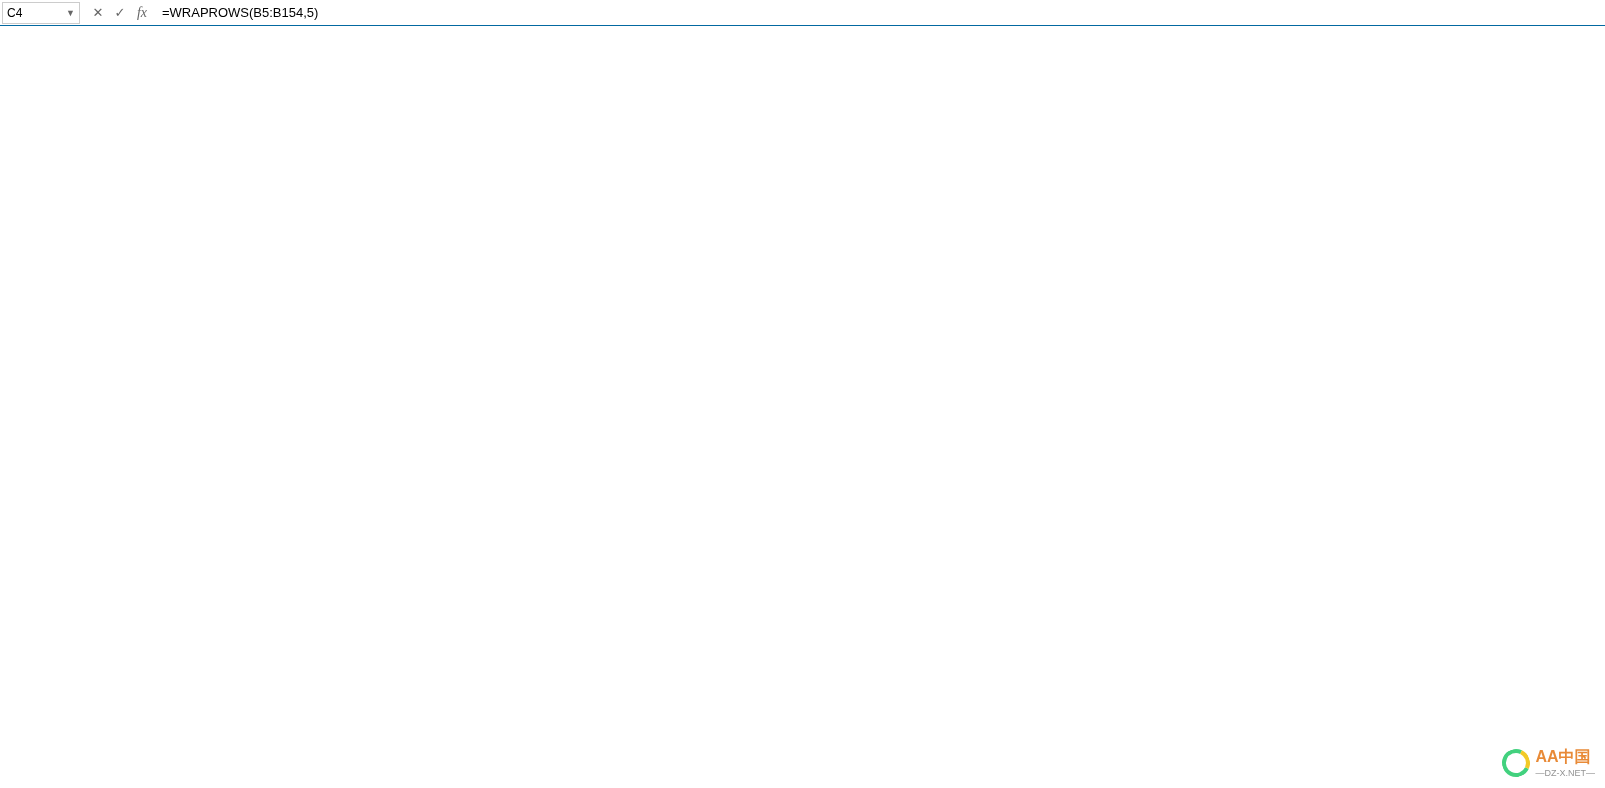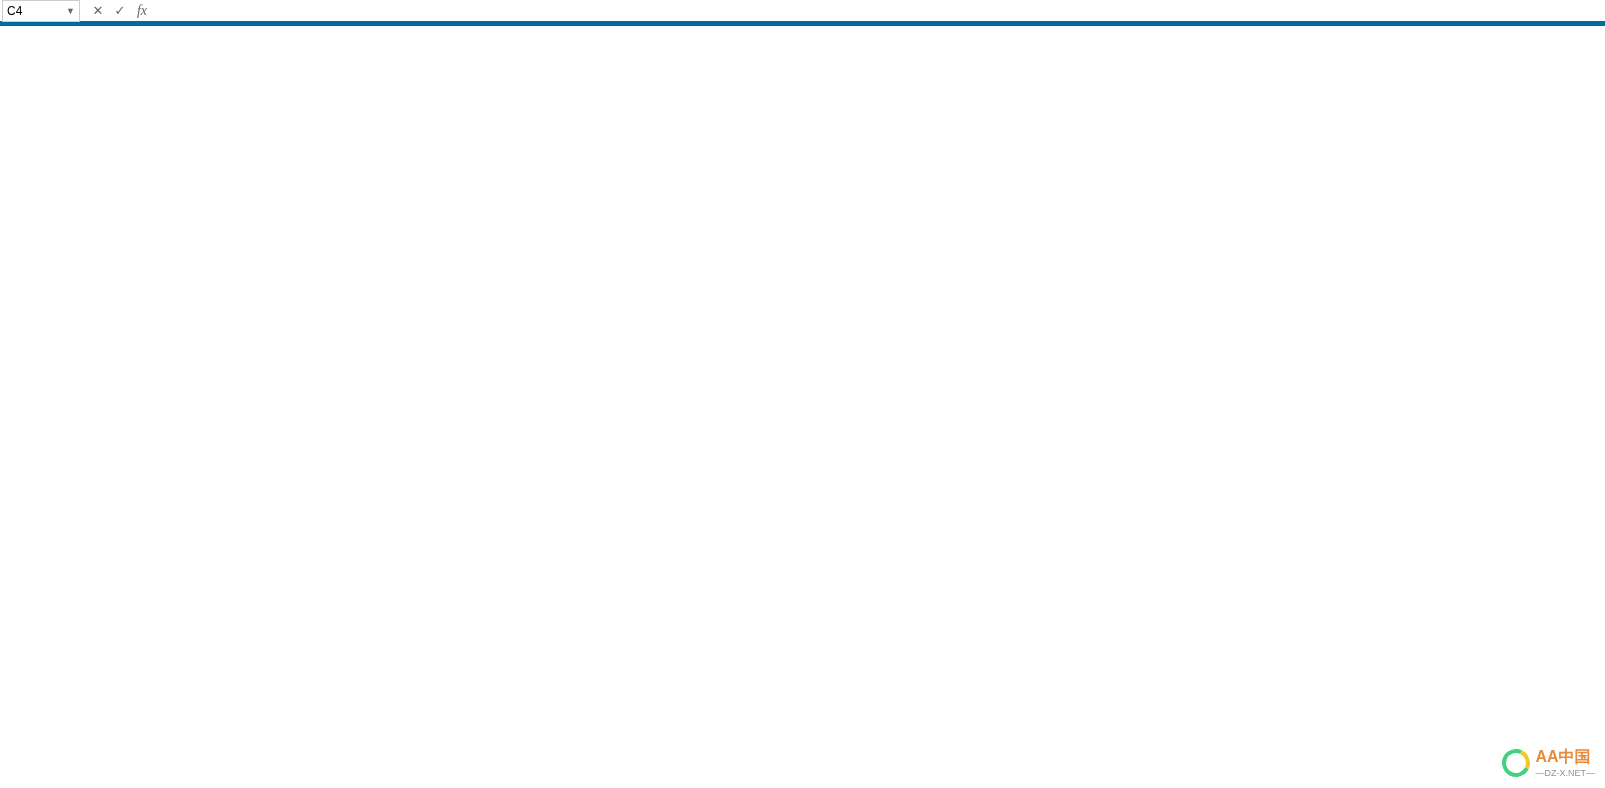--- a/index.html
+++ b/index.html
@@ -1,18 +1,18 @@
 <!DOCTYPE html>
 <html><head>
 <meta charset="utf-8">
 <style>
 * { margin: 0; padding: 0; box-sizing: border-box; }
 body { font-family: "Microsoft YaHei", Arial, sans-serif; font-size: 13px; background: #fff; overflow: hidden; }
 
-.formula-bar { display: flex; align-items: center; height: 26px; border-bottom: 5px solid #0369a1; background: #fff; }
+.formula-bar { display: flex; align-items: center; height: 26px; border-bottom: 1px solid #0369a1; background: #fff; }
 .name-box { width: 78px; height: 22px; border: 1px solid #ccc; margin: 0 2px; padding: 0 4px; display: flex; align-items: center; justify-content: space-between; font-size: 12px; }
 .name-box .dd { font-size: 9px; color: #666; }
 .fb-btns { display: flex; align-items: center; gap: 2px; padding: 0 6px; }
 .fb-btn { width: 20px; height: 20px; display: flex; align-items: center; justify-content: center; cursor: pointer; color: #666; font-size: 13px; }
 .fb-fx { font-style: italic; font-family: "Times New Roman", serif; font-size: 14px; }
 .formula-input { flex: 1; height: 22px; border: none; outline: none; padding: 0 4px; font-size: 13px; }
 
 .sheet-area { position: relative; }
 .corner { position: absolute; left: 0; top: 0; width: 30px; height: 20px; background: #f0f0f0; border-right: 1px solid #ccc; border-bottom: 1px solid #ccc; }
 .corner::after { content: ""; position: absolute; right: 3px; bottom: 3px; width: 0; height: 0; border-left: 8px solid transparent; border-bottom: 8px solid #b0b0b0; }
@@ -47,20 +47,21 @@
 <div class="formula-bar">
   <div class="name-box">
     <span>C4</span>
     <span class="dd">▼</span>
   </div>
   <div class="fb-btns">
     <div class="fb-btn">✕</div>
     <div class="fb-btn">✓</div>
     <div class="fb-btn fb-fx">fx</div>
   </div>
+  <input class="formula-input" value="=WRAPROWS(B5:B154,5)" style="">
 </div>
 
 <div class="sheet-area">
   <div class="corner"></div>
   <div class="col-headers" id="col-headers">
       <div class="col-h" style="width: 150px;">A</div>
       <div class="col-h" style="width: 68px;">B</div>
       <div class="col-h" style="width: 220px;">C</div>
       <div class="col-h" style="width: 220px;">D</div>
       <div class="col-h" style="width: 220px;">E</div>

